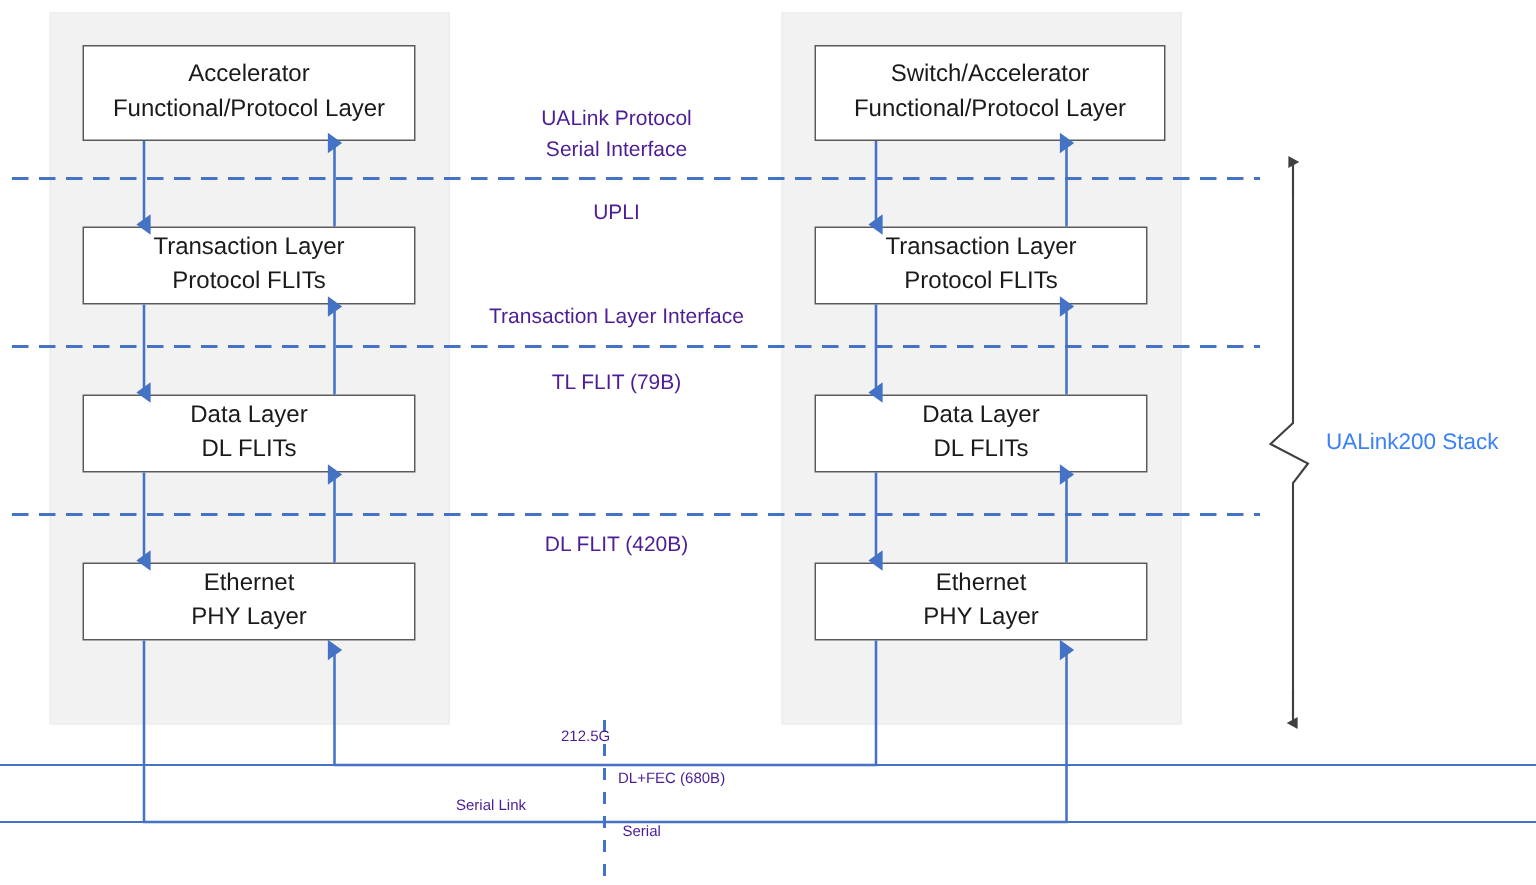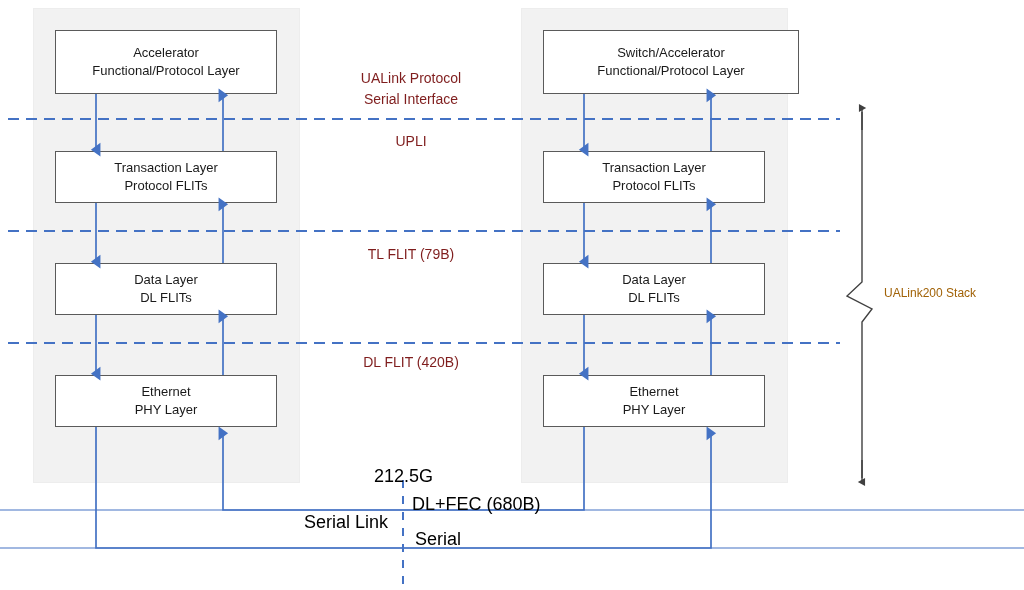--- a/index.html
+++ b/index.html
@@ -35,46 +35,47 @@
   .lbox {
     position: absolute;
     background: #FFFFFF;
     border: 1.3px solid #5A5A5A;
     box-sizing: border-box;
     display: flex;
     flex-direction: column;
     align-items: center;
     justify-content: center;
     text-align: center;
-    font-size: 13px;
+    font-size: 16px;
     line-height: 1.42;
     color: #1a1a1a;
   }
   .lbox span { display: block; white-space: nowrap; }
   .iflabel {
     position: absolute;
-    color: #7f1d1d;
+    color: #4c1d95;
     font-size: 14px;
     line-height: 1.45;
     text-align: center;
     white-space: nowrap;
     transform: translateX(-50%);
   }
   .iflabel.two { line-height: 1.5; }
   .stacklabel {
     position: absolute;
-    color: #a16207;
-    font-size: 12px;
+    color: #3b82f6;
+    font-size: 15px;
     white-space: nowrap;
   }
   .linklabel {
     position: absolute;
-    color: #000000;
-    font-size: 18px;
+    color: #4c1d95;
+    font-size: 10px;
     white-space: nowrap;
+    margin-top: 20px;
   }
 </style>
 </head>
 <body>
 
 <div id="diagram">
 
   <div class="panel" style="left:33px; top:8px; width:267px; height:475px;"></div>
   <div class="panel" style="left:521px; top:8px; width:267px; height:475px;"></div>
 
@@ -88,21 +89,21 @@
   </div>
   <div class="lbox" style="left:55px; top:263px; width:222px; height:52px;">
     <span>Data Layer</span>
     <span>DL FLITs</span>
   </div>
   <div class="lbox" style="left:55px; top:375px; width:222px; height:52px;">
     <span>Ethernet</span>
     <span>PHY Layer</span>
   </div>
 
-  <div class="lbox" style="left:543px; top:30px; width:256px; height:64px;">
+  <div class="lbox" style="left:543px; top:30px; width:234px; height:64px;">
     <span>Switch/Accelerator</span>
     <span>Functional/Protocol Layer</span>
   </div>
   <div class="lbox" style="left:543px; top:151px; width:222px; height:52px;">
     <span>Transaction Layer</span>
     <span>Protocol FLITs</span>
   </div>
   <div class="lbox" style="left:543px; top:263px; width:222px; height:52px;">
     <span>Data Layer</span>
     <span>DL FLITs</span>
@@ -163,20 +164,23 @@
   </svg>
 
   <div class="iflabel two" style="left:411px; top:68px;">
     <div>UALink Protocol</div>
     <div>Serial Interface</div>
   </div>
   <div class="iflabel" style="left:411px; top:131px;">
     <div>UPLI</div>
   </div>
 
+  <div class="iflabel" style="left:411px; top:200px;">
+    <div>Transaction Layer Interface</div>
+  </div>
   <div class="iflabel" style="left:411px; top:244px;">
     <div>TL FLIT (79B)</div>
   </div>
 
   <div class="iflabel" style="left:411px; top:352px;">
     <div>DL FLIT (420B)</div>
   </div>
 
   <div class="linklabel" style="left:374px; top:466px;">212.5G</div>
   <div class="linklabel" style="left:412px; top:494px;">DL+FEC (680B)</div>

